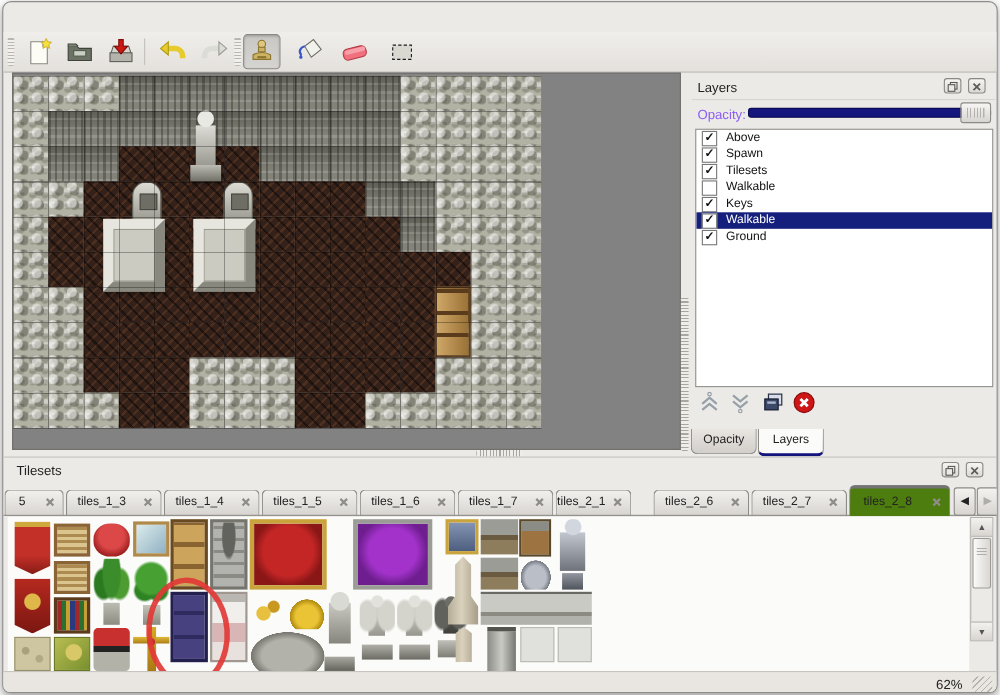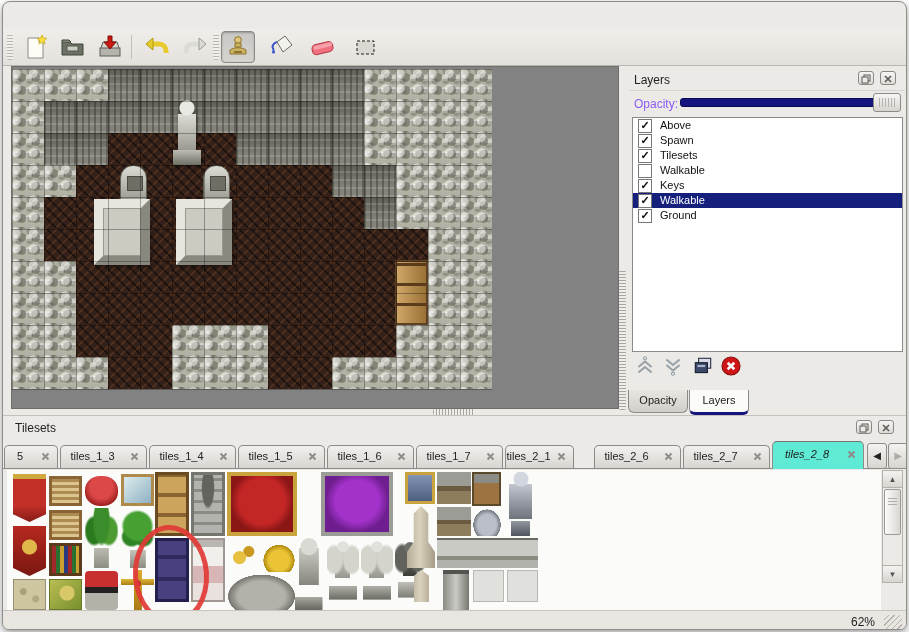--- a/index.html
+++ b/index.html
@@ -76,21 +76,21 @@
   .dtab{position:absolute;height:22px;font-size:11px;text-align:center;line-height:21px;color:#222;
       border:1px solid #8d8b88;border-top:none;border-radius:0 0 6px 6px;background:linear-gradient(#e9e6e2,#d2cfcb);cursor:pointer;}
   .dtab.active{background:#fbfbfa;border-bottom:3px solid #15157e;}
   
   .ts-sep{position:absolute;left:0;width:100%;height:1px;background:#c4c1bd;}
   .ts-title{position:absolute;font-size:12px;color:#222;}
   .ttab{position:absolute;box-sizing:border-box;height:24px;border:1px solid #8d8b88;border-bottom:none;border-radius:5px 5px 0 0;
       background:linear-gradient(#f2f0ed,#d7d4d0);font-size:11px;color:#222;cursor:pointer;}
   .ttab .lbl{position:absolute;left:0;right:22px;top:4px;text-align:center;white-space:nowrap;overflow:hidden;}
   .ttab .x{position:absolute;right:7px;top:6px;}
-  .ttab.active{height:28px;background:#5eead4;border-top:1px solid #737373;z-index:3;font-style:italic;}
+  .ttab.active{height:28px;background:#4d7c0f;border-top:3px solid #737373;z-index:3;}
   .ttab.active .lbl{top:6px;}
   .ttab.active .x{top:8px;}
   .tabline{position:absolute;left:0;width:100%;height:1px;background:#8d8b88;z-index:2;}
   .tscroll{position:absolute;box-sizing:border-box;width:20px;height:26px;border:1px solid #8d8b88;border-radius:3px;
       background:linear-gradient(#f4f2ef,#d8d5d1);font-size:10px;text-align:center;line-height:24px;padding:0;cursor:pointer;}
   .palette{position:absolute;background:#fbfbfa;overflow:visible;}
   .pt{position:absolute;box-sizing:border-box;}
   .pt-banner_red{background:linear-gradient(180deg,#cfa83e 0 5px,#c23028 5px 65%,#871c16);clip-path:polygon(0 0,100% 0,100% 84%,50% 100%,0 84%);}
   .pt-banner_red2{background:radial-gradient(circle at 50% 42%,#e0b84a 0 7px,rgba(0,0,0,0) 8px),linear-gradient(180deg,#b5291f,#7a1711);clip-path:polygon(0 0,100% 0,100% 84%,50% 100%,0 84%);}
   .pt-parchment{background:radial-gradient(circle at 30% 40%,#a8a27c 0 3px,rgba(0,0,0,0) 4px),radial-gradient(circle at 70% 65%,#b0aa84 0 3px,rgba(0,0,0,0) 4px),#cdc6a0;border:1px solid #96906f;}

